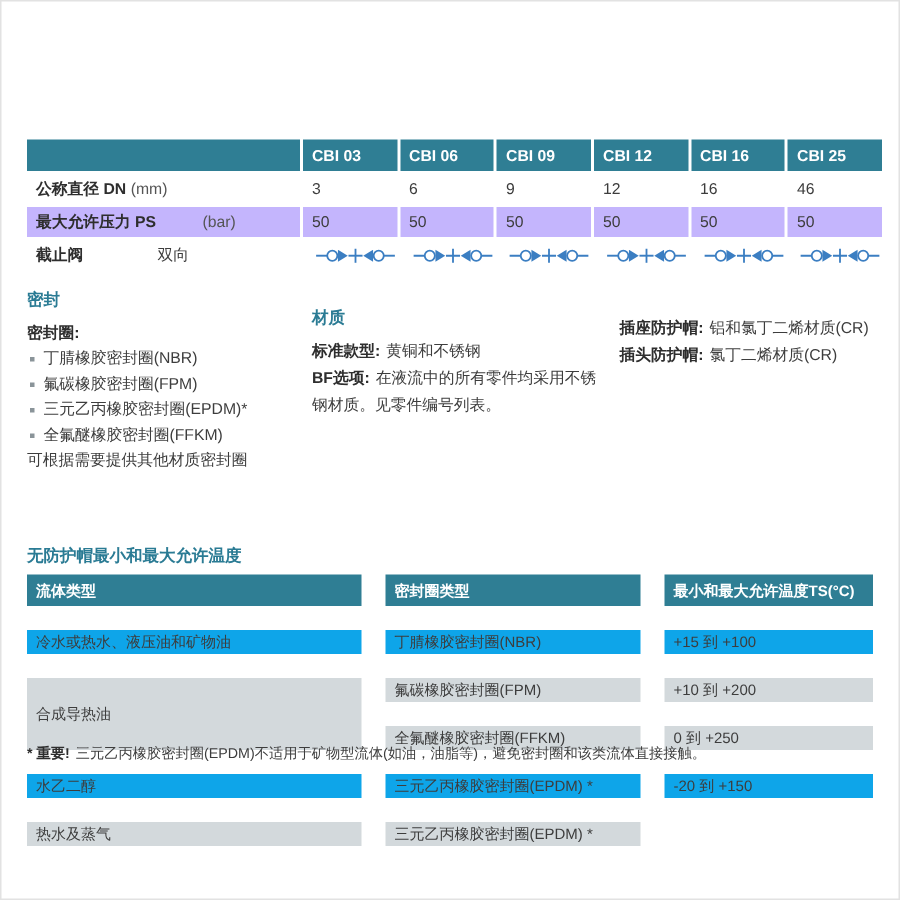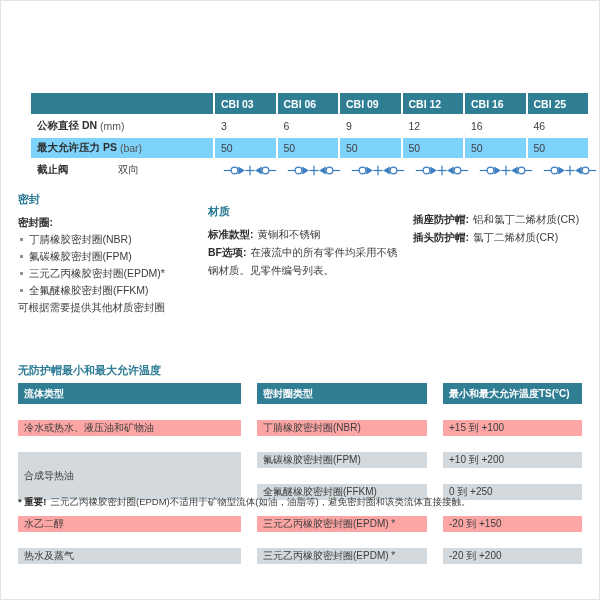--- a/index.html
+++ b/index.html
@@ -6,27 +6,27 @@
   html,body { width:600px; height:600px; }
   body {
     font-family:"Liberation Sans","DejaVu Sans",sans-serif;
     background:#ffffff; color:#3d3d3d; position:relative;
     width:600px; height:600px; overflow:hidden;
   }
   .page { position:absolute; inset:0; box-shadow: inset 0 0 0 1px #e2e2e2; }
 
   
   .spec-table { position:absolute; left:18px; top:93px; width:570px; }
-  .spec-row { display:flex; gap:2px; margin-bottom:2px;margin-left:13px; }
+  .spec-row { display:flex; gap:2px; margin-bottom:2px; }
   .spec-row .cell { height:20px; display:flex; align-items:center; padding-left:6px; font-size:10.5px; }
   .spec-row .label-cell { width:182px; flex:none; position:relative; }
   .spec-row .data-cell { flex:1; }
   .spec-head .cell { background:#2f7e94; color:#ffffff; font-weight:bold; height:21px; font-size:10.5px; }
   .row-white .cell { background:#ffffff; }
-  .row-gray .cell { background:#7dd3fc; }
+  .row-gray .cell { background:#c4b5fd;gap:28px; }
   .lbl-strong { font-weight:bold; color:#2e2e2e; }
   .lbl-suffix { font-weight:normal; color:#555; margin-left:3px; }
   .sub-label { position:absolute; left:87px; top:0; height:100%; display:flex; align-items:center; font-weight:normal; color:#3d3d3d; }
   .valve-svg { display:block; margin-left:2px; }
 
   
   .section-heading { color:#2a7b94; font-weight:bold; font-size:11px; }
   .seals { position:absolute; left:18px; top:192px; width:185px; }
   .seals .subheading { font-weight:bold; color:#2e2e2e; font-size:10.5px; margin-top:6px; line-height:18px; }
   .seal-item { display:flex; align-items:center; font-size:10.5px; line-height:17px; color:#3d3d3d; }
@@ -44,21 +44,21 @@
   
   .temp-title { position:absolute; left:18px; top:363px; }
   .temp-table {
     position:absolute; left:18px; top:383px; width:564px;
     display:grid; grid-template-columns:223px 170px 1fr;
     grid-template-rows:21px 16px 16px 16px 16px 16px;
     gap:16px; background:#ffffff;
   }
   .temp-table .cell { display:flex; align-items:center; padding-left:6px; font-size:10px; }
   .temp-table .th { background:#2f7e94; color:#ffffff; font-weight:bold; font-size:10px; }
-  .temp-table .white { background:#fca5a5; }
+  .temp-table .white { background:#0ea5e9; }
   .temp-table .gray { background:#d3d9dc; }
   .temp-table .span2 { grid-row:span 2; }
 
   
   .footnote { position:absolute; left:18px; top:496px; font-size:9.5px; color:#3d3d3d; }
   .footnote .fn-label { font-weight:bold; color:#2e2e2e; margin-right:4px; }
 </style>
 </head>
 <body>
 
@@ -251,20 +251,19 @@
 
     <div class="cell gray">全氟醚橡胶密封圈(FFKM)</div>
     <div class="cell gray">0 到 +250</div>
 
     <div class="cell white">水乙二醇</div>
     <div class="cell white">三元乙丙橡胶密封圈(EPDM) *</div>
     <div class="cell white">-20 到 +150</div>
 
     <div class="cell gray">热水及蒸气</div>
     <div class="cell gray">三元乙丙橡胶密封圈(EPDM) *</div>
-    <div class="cell gray">-20 到 +200</div>
   </div>
 
   <div class="footnote">
     <span class="fn-label">* 重要!</span><span>三元乙丙橡胶密封圈(EPDM)不适用于矿物型流体(如油，油脂等)，避免密封圈和该类流体直接接触。</span>
   </div>
 
 </div>
 
 </body></html>

